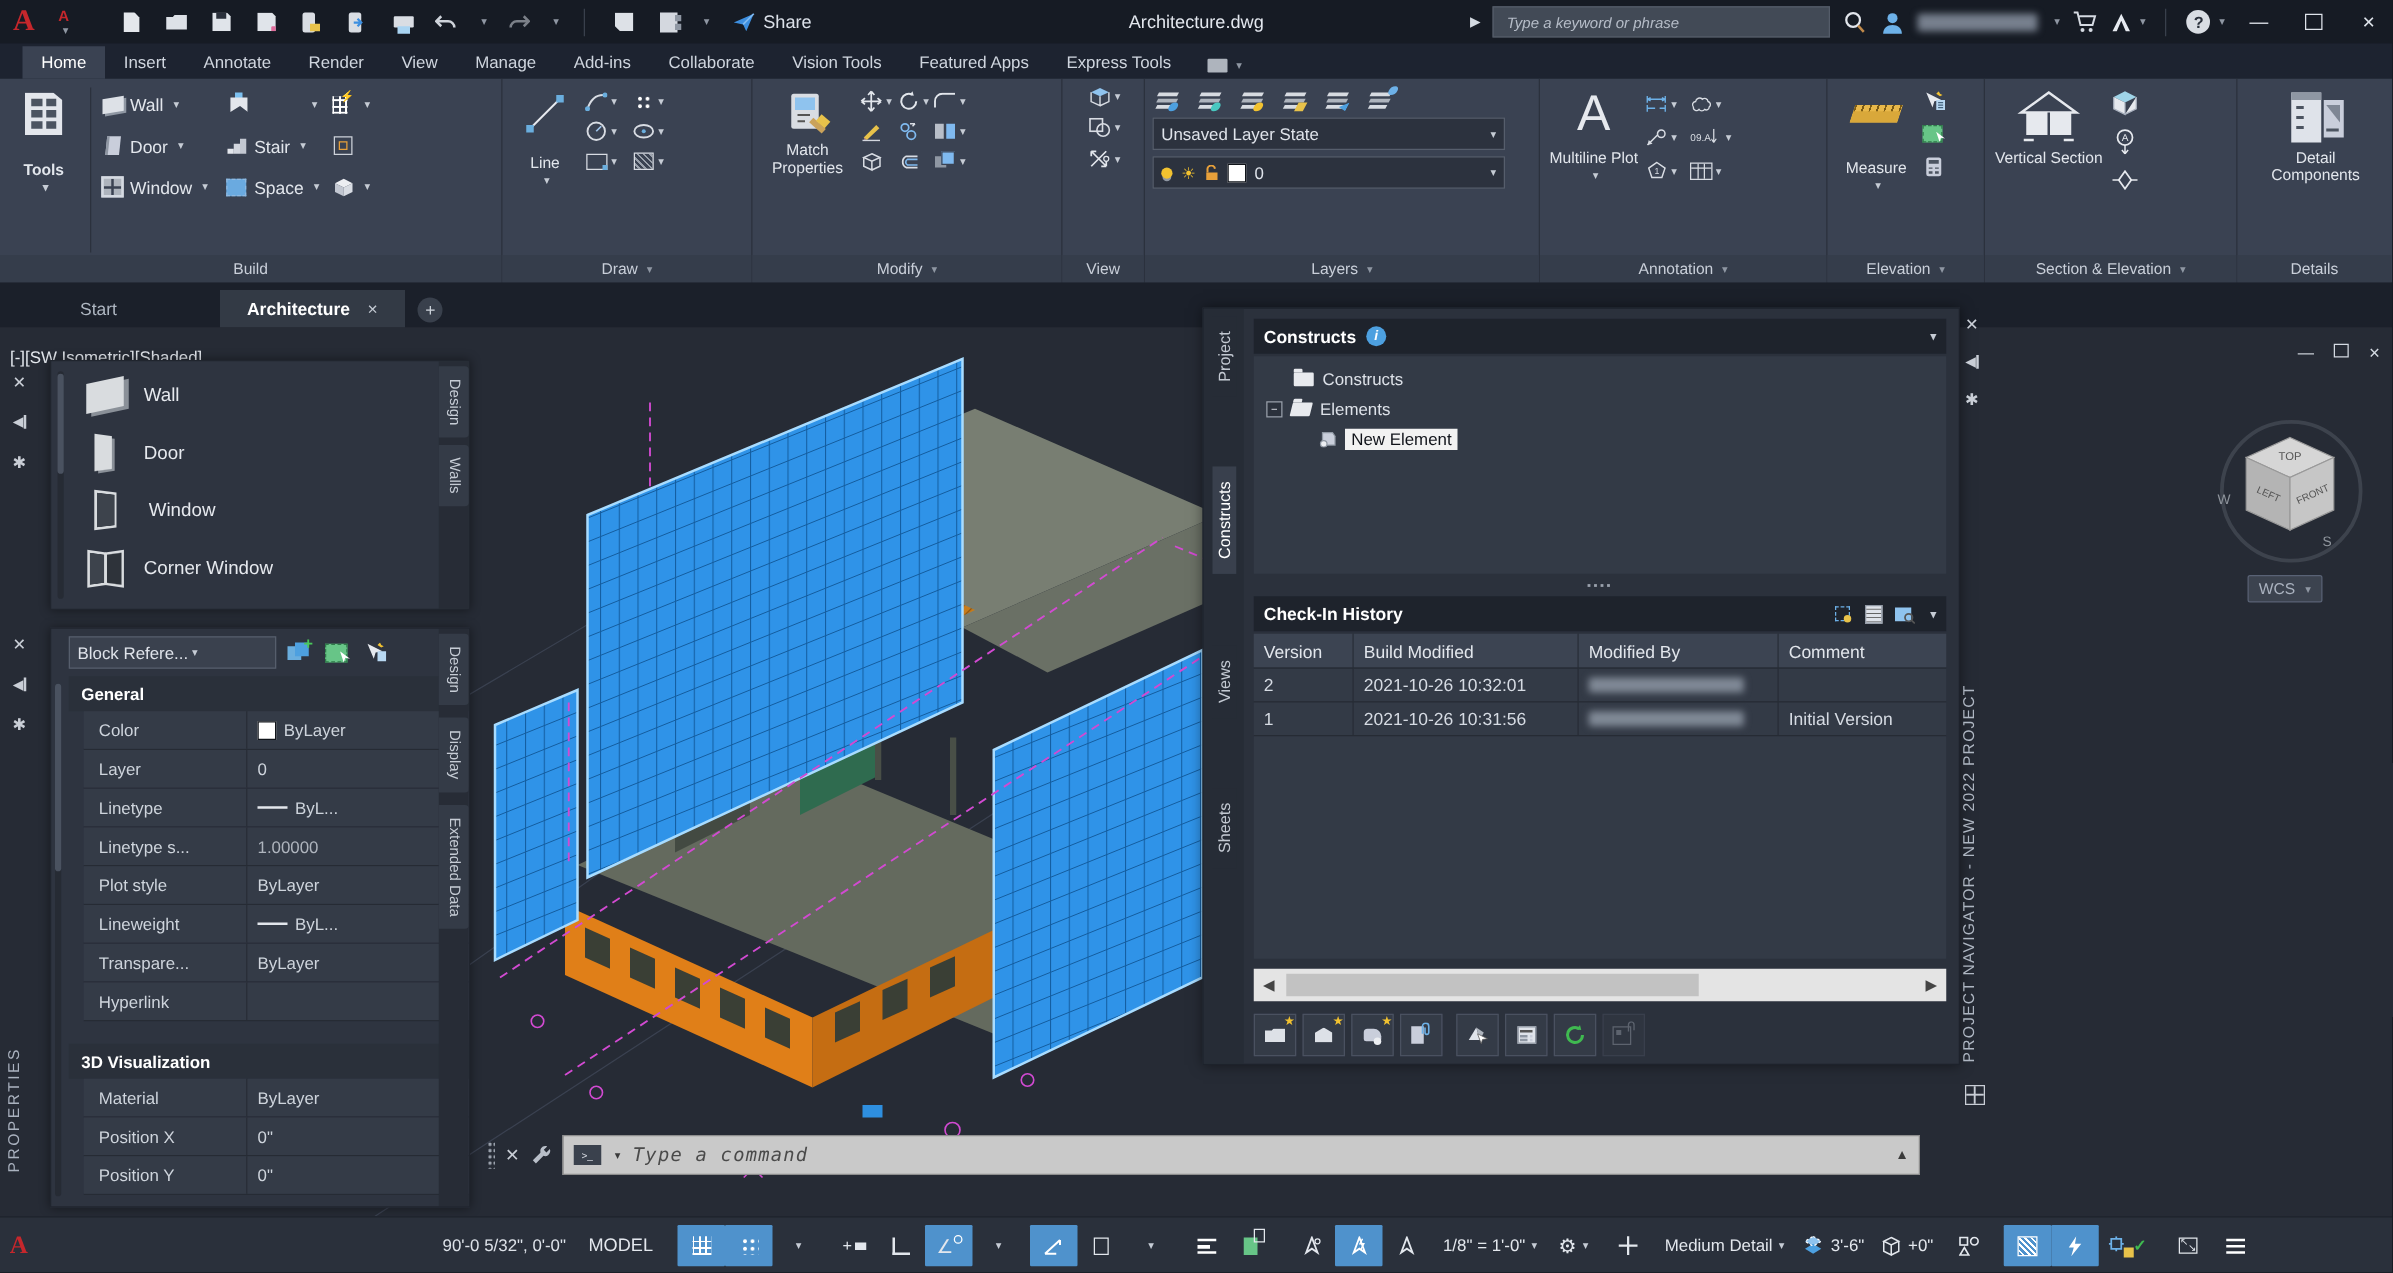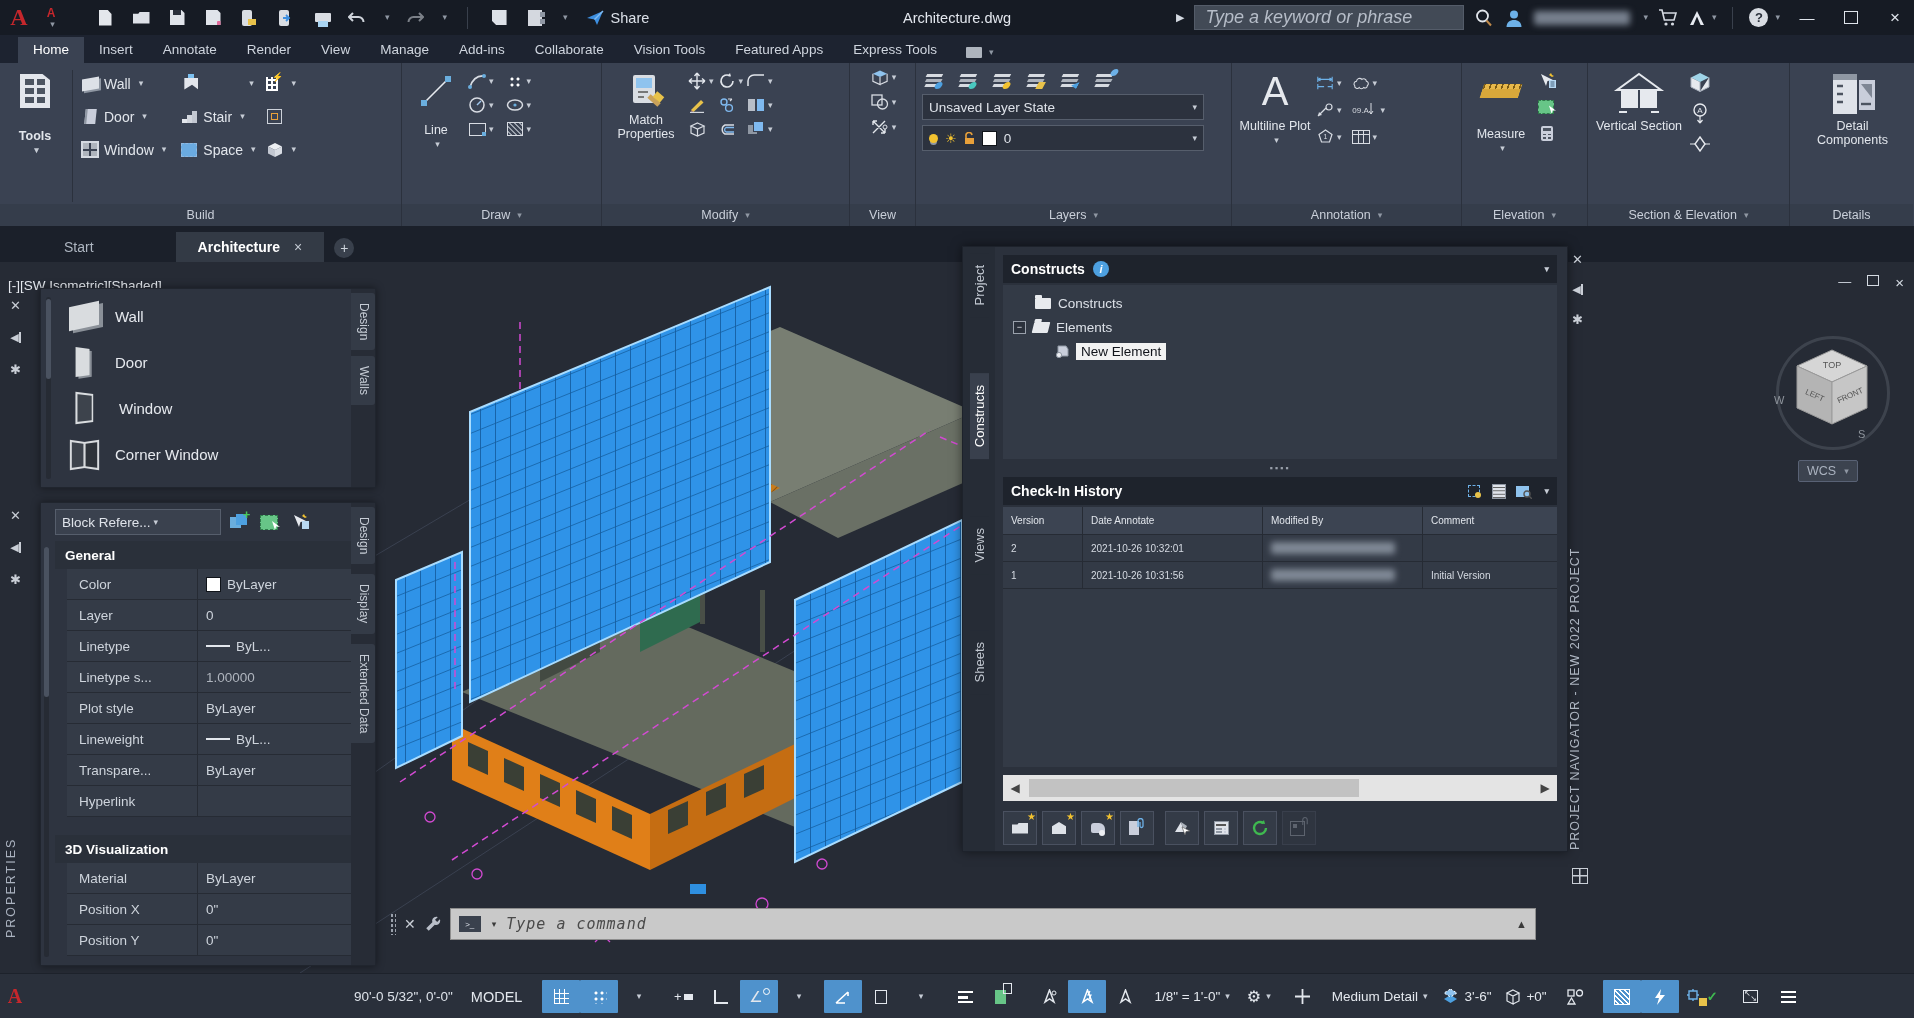--- a/index.html
+++ b/index.html
@@ -15,21 +15,21 @@
 
   
   #titlebar{position:absolute;left:0;top:0;width:1914px;height:35px;background:#161b24;
             display:flex;align-items:center;}
   .qat{display:flex;align-items:center;gap:14px;padding-left:8px;}
   .qicon{display:flex;align-items:center;justify-content:center;width:22px;height:22px;}
   .tsep{width:1px;height:22px;background:#39404c;margin:0 6px;}
   #titlebar .title{position:absolute;left:0;right:0;text-align:center;color:#e3e7ee;font-size:14.5px;pointer-events:none;}
   .searchbox{background:#424a56;border:1px solid #545c69;height:23px;width:252px;display:flex;align-items:center;padding:0 8px;}
   .searchbox input{background:transparent;border:none;outline:none;color:#f9a8d4;font-style:italic;
-                   font-family:"Liberation Sans",sans-serif;font-size:18px;width:100%;}
+                   font-family:"Liberation Sans",sans-serif;font-size:12px;width:100%;}
   .searchbox input::placeholder{color:#b6bdc8;font-style:italic;}
   .winbtn{width:34px;height:35px;display:flex;align-items:center;justify-content:center;color:#dfe4eb;font-size:15px;}
   .blurname{width:96px;height:14px;border-radius:2px;background:#77808e;filter:blur(3px);}
 
   
   #ribbontabs{position:absolute;left:0;top:35px;width:1914px;height:28px;background:#1d2330;display:flex;align-items:flex-end;}
   .rtab{padding:5px 15px 6px;color:#cfd5de;font-size:13.5px;cursor:default;}
   .rtab.active{background:#3a4252;color:#fff;}
 
   
@@ -84,21 +84,21 @@
   .pntab{color:#c3c9d2;font-size:13px;padding:12px 2px;background:#262c36;}
   .pntab.active{background:#39404d;color:#fff;}
   .pnmain{flex:1;display:flex;flexdirection:column;flex-direction:column;padding:8px 10px 0 8px;}
   .pnheader{height:28px;background:#1e232c;display:flex;align-items:center;padding:0 8px;color:#fff;font-weight:bold;font-size:14px;gap:8px;}
   .treebox{background:#333a46;height:168px;margin-top:2px;padding:6px 0 0 10px;font-size:13.5px;color:#dde1e8;}
   .treerow{display:flex;align-items:center;gap:7px;height:24px;}
   .foldr{width:16px;height:11px;background:#e8eaee;border-radius:1px;position:relative;flex:none;}
   .foldr:before{content:"";position:absolute;top:-3px;left:0;width:7px;height:3px;background:#e8eaee;border-radius:1px 1px 0 0;}
   .minusbox{width:11px;height:11px;border:1px solid #9aa1ac;color:#e6e9ee;font-size:9px;display:flex;align-items:center;justify-content:center;background:#2b313c;flex:none;}
   .selitem{background:#f2f2f2;color:#10131a;padding:1px 5px;}
-  .histtable{margin-top:2px;font-size:10px;}
+  .histtable{margin-top:2px;font-size:14px;}
   .hrow{display:flex;height:27px;}
   .hcell{display:flex;align-items:center;padding-left:8px;border-right:1px solid #262b34;box-sizing:border-box;}
   .hhead .hcell{background:#3c4452;color:#e2e6ec;}
   .hbody .hcell{background:#333a46;color:#d6dbe3;border-top:1px solid #262b34;}
   .blurcell{width:82%;height:12px;background:#808996;border-radius:2px;filter:blur(3px);}
   .hsb{height:26px;background:#e4e4e4;display:flex;align-items:center;margin-top:8px;}
   .hsb .arrow{width:24px;text-align:center;color:#444;font-size:12px;}
   .hsbthumb{height:18px;background:#c2c2c2;width:330px;margin-left:2px;}
   .pnbar{display:flex;gap:5px;margin-top:10px;}
   .pnbtn{width:32px;height:32px;background:#343b47;border:1px solid #4a5160;display:flex;align-items:center;justify-content:center;position:relative;}
@@ -1134,21 +1134,21 @@
                 <path d="M6 6 9 9" stroke="#555" stroke-width="1.4"></path>
               </svg>
             </div>
           <span class="caret">▾</span>
         </div>
       </div>
 
       <div class="histtable">
         <div class="hrow hhead">
           <div class="hcell" style="width:80px;">Version</div>
-          <div class="hcell" style="width:180px;">Date Annotate</div>
+          <div class="hcell" style="width:180px;">Build Modified</div>
           <div class="hcell" style="width:160px;">Modified By</div>
           <div class="hcell" style="width:134px;border-right:none;">Comment</div>
         </div>
         <div class="hrow hbody">
           <div class="hcell" style="width:80px;">2</div>
           <div class="hcell" style="width:180px;">2021-10-26 10:32:01</div>
           <div class="hcell" style="width:160px;">
               <div class="blurcell"></div>
             </div>
           <div class="hcell" style="width:134px;border-right:none;"></div>

